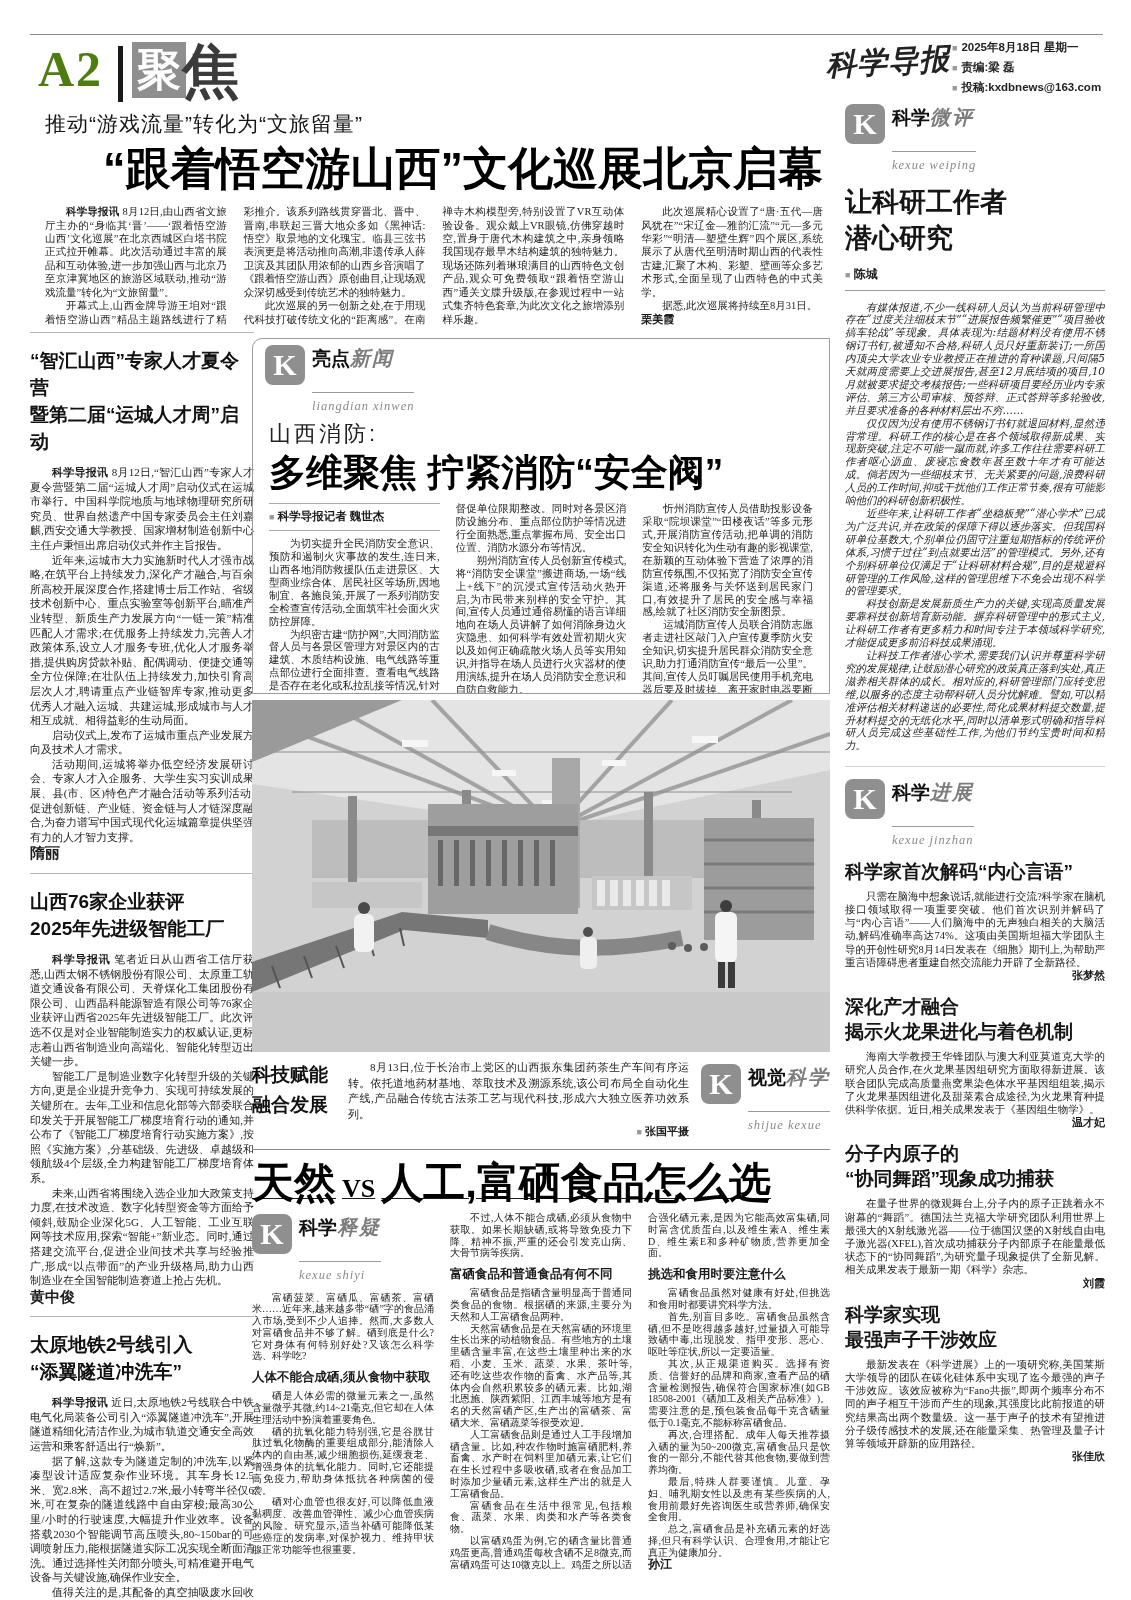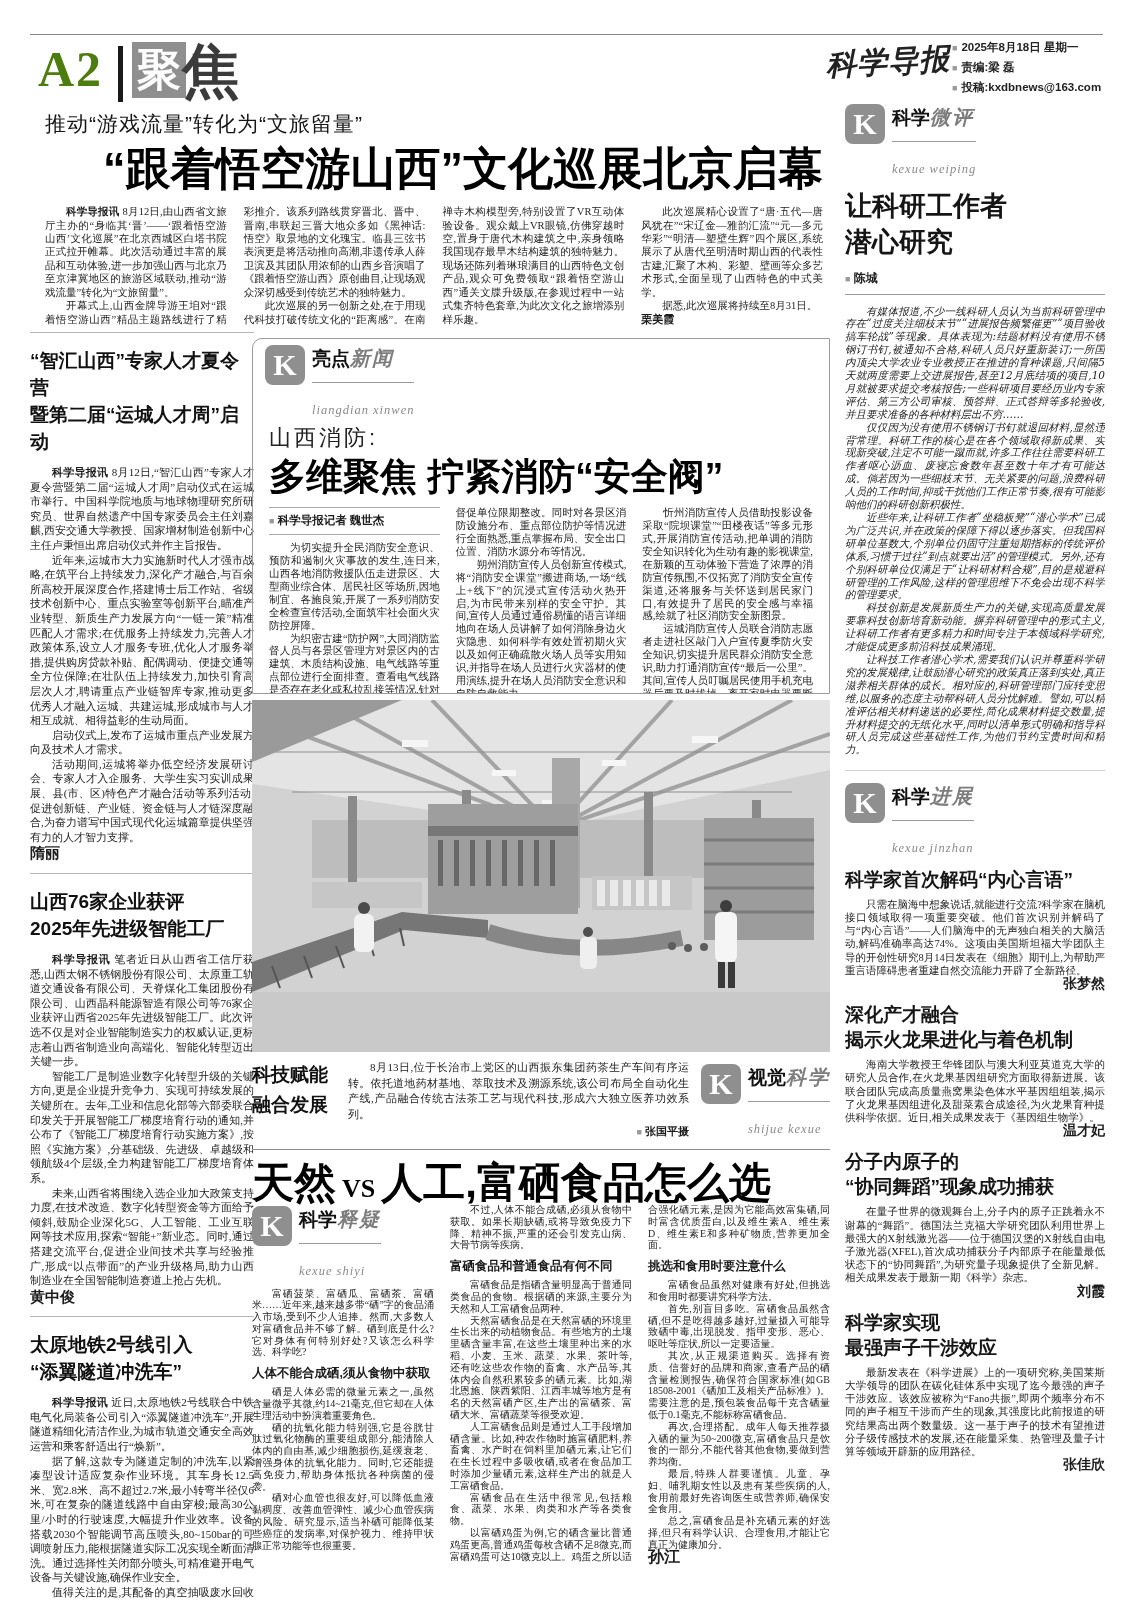--- a/index.html
+++ b/index.html
@@ -23,21 +23,21 @@
   .byline{text-align:left;font-weight:bold;font-family:"Liberation Sans",sans-serif;}
   .sq{color:#999;font-size:9px;}
   .kbox{display:flex;align-items:flex-start;gap:7px;}
   .kb{flex:0 0 auto;width:40px;height:40px;background:#8f8f8f;border-radius:8px;color:#fff;
       font:bold 30px/40px "Liberation Serif",serif;text-align:center;}
   .kt{line-height:1;}
   .kt .row1{font-size:19px;white-space:nowrap;}
   .cnb{font-weight:900;font-family:"Liberation Sans",sans-serif;color:#111;}
   .cns{color:#7d7d7d;font:bold italic 20px "DejaVu Serif",serif;letter-spacing:2px;}
   .kt .py{font-size:12.5px;color:#8a8a8a;font-style:italic;border-top:1px solid #9a9a9a;
-          margin-top:10px;padding-top:21px;letter-spacing:1px;white-space:nowrap;}
+          margin-top:20px;padding-top:7px;letter-spacing:1px;white-space:nowrap;}
   
   .top-story{position:absolute;left:45px;top:110px;width:778px;}
   .kicker{font:400 21px "Liberation Sans",sans-serif;color:#161616;margin-bottom:7px;letter-spacing:1px;}
   .mainhead{font:900 45px/1.05 "Liberation Sans",sans-serif;color:#000;white-space:nowrap;letter-spacing:0;text-align:right;}
   .topbody{margin-top:13px;height:142px;overflow:hidden;column-count:4;column-gap:17px;
            font-size:10.5px;line-height:13.4px;}
   
   .left-col{position:absolute;left:30px;top:332px;width:224px;height:1532px;overflow:hidden;}
   .l-art{border-top:1px solid #b5b5b5;padding:14px 0 12px;}
   .l-head{font:bold 19px/27px "Liberation Sans",sans-serif;color:#111;margin:0 0 10px;}
@@ -54,37 +54,37 @@
   .hl-byline{font:bold 11.5px "Liberation Sans",sans-serif;border-top:1px solid #aaa;border-bottom:1px solid #aaa;
              padding:5px 0 6px;margin-bottom:7px;break-inside:avoid;}
   .photo-wrap{margin-top:6px;height:352px;overflow:hidden;background:#d2d2d2;}
   .cap-row{display:flex;gap:12px;padding:8px 0 10px;border-bottom:1px solid #8d8d8d;align-items:flex-start;}
   .cap-label{flex:0 0 84px;font:bold 19px/30px "Liberation Sans",sans-serif;color:#111;}
   .cap-text{flex:1 1 auto;font-size:11px;line-height:15.5px;}
   .cap-credit{text-align:right;font:bold 11px "Liberation Sans",sans-serif;margin-top:2px;}
   .cap-logo{flex:0 0 128px;padding-top:4px;}
   
   .selenium{margin-top:12px;}
-  .se-head{white-space:nowrap;margin-bottom:0;}
+  .se-head{white-space:nowrap;margin-bottom:8px;text-decoration:underline;}
   .se-h1{font:900 42px/1 "Liberation Sans",sans-serif;color:#000;}
   .se-vs{font:bold 26px "Liberation Serif",serif;color:#000;padding:0 6px;}
   .se-body{height:382px;overflow:hidden;column-count:3;column-gap:16px;font-size:10px;line-height:11.8px;}
   .se-logo{break-inside:avoid;margin:2px 0 10px;}
   .subhead{font:bold 12.5px "Liberation Sans",sans-serif;margin:7px 0 4px;text-indent:0;break-after:avoid;}
-  .se-body .byline{font-size:16px;font-family:Liberation Serif, serif;}
+  .se-body .byline{font-size:12px;font-family:Liberation Serif, serif;}
   
   .right-col{position:absolute;left:845px;top:104px;width:260px;height:1496px;overflow:hidden;}
   .wp-head{font:bold 27px/36px "Liberation Sans",sans-serif;color:#151515;margin:12px 0 10px;}
   .wp-byline{font:bold 12px "Liberation Sans",sans-serif;border-bottom:1px solid #9a9a9a;padding-bottom:7px;margin-bottom:10px;}
   .wp-body{font-style:italic;font-family:"DejaVu Serif",serif;font-size:10.5px;line-height:12.9px;}
   .jz{margin-top:14px;border-top:1px solid #d0d0d0;padding-top:12px;}
   .jz-art{margin-top:12px;}
   .jz-head{font:bold 19px/25px "Liberation Sans",sans-serif;color:#161616;margin:0 0 6px;}
   .jz-body{font-size:10.5px;line-height:13.2px;}
-  .jz-byline{text-align:right;font-weight:bold;font-family:"Liberation Sans",sans-serif;font-size:14px;}
+  .jz-byline{text-align:right;font-weight:bold;font-family:"Liberation Sans",sans-serif;font-size:11px;}
 </style>
 </head>
 <body>
 
 <div class="page">
 
   <div class="top-rule"></div>
   <div class="pagenum">A2</div>
   <div class="pagenum-bar"></div>
   <div class="logo-jj"><span class="jj1">聚</span><span class="jj2">焦</span></div>

